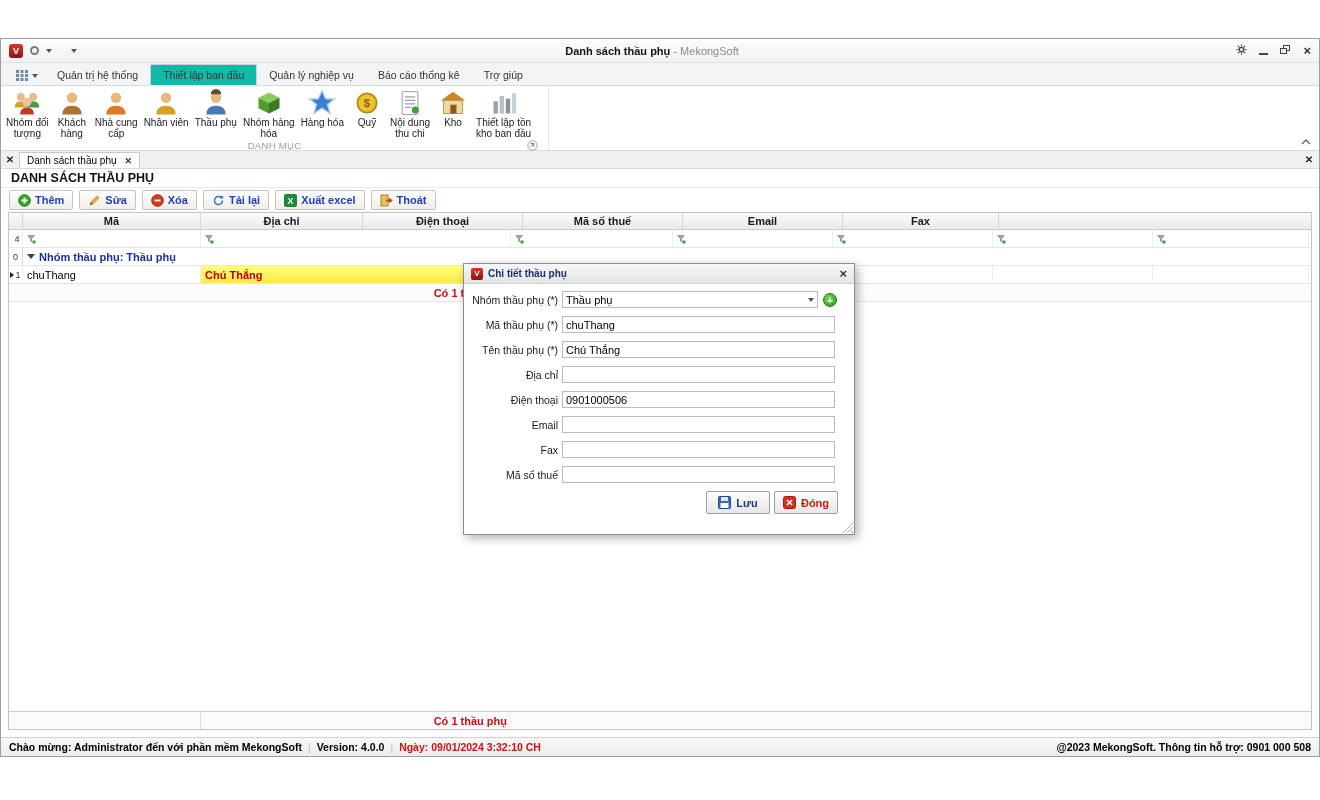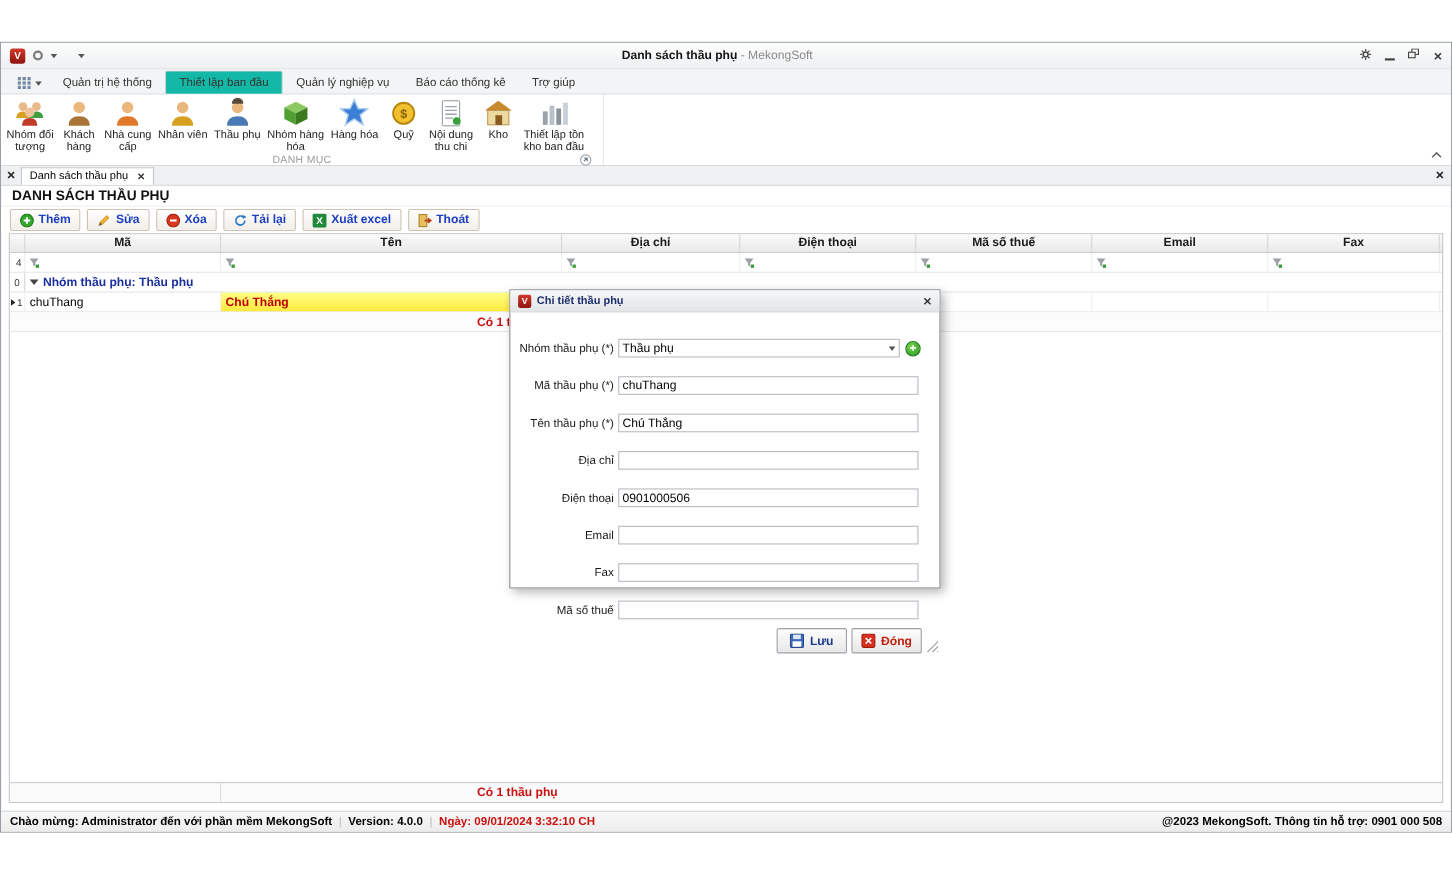--- a/index.html
+++ b/index.html
@@ -81,21 +81,21 @@
   .sb-date { color:#cc1111; }
   .sb-right { margin-left:auto; }
 
   
   .dialog { position:absolute; left:463px; top:263px; width:392px; height:272px; background:#fff; border:1px solid #8a8f94; box-shadow:3px 3px 9px rgba(0,0,0,0.3); z-index:10; display:flex; flex-direction:column; }
   .dlg-titlebar { height:20px; background:linear-gradient(#f6f7f8,#e2e4e6); border-bottom:1px solid #d0d3d6; display:flex; align-items:center; gap:5px; padding:0 7px; flex:0 0 auto; }
   .dlg-vlogo { width:12px; height:12px; border-radius:2px; background:linear-gradient(#d23a2a,#8e1410); color:#fff; font-weight:bold; font-size:8px; display:flex; align-items:center; justify-content:center; }
   .dlg-title { font-size:10px; font-weight:bold; color:#1e2f6e; }
   .dlg-close { margin-left:auto; font-size:13px; font-weight:bold; color:#333; line-height:12px; }
   .dlg-body { flex:1; padding-top:7px; position:relative; }
-  .dlg-row { display:flex; align-items:center; height:17px; margin-bottom:8px;margin-top:17px; }
+  .dlg-row { display:flex; align-items:center; height:17px; margin-bottom:8px; }
   .dlg-label { width:98px; text-align:right; padding-right:4px; font-size:10.5px; color:#1a1a1a; white-space:nowrap; }
   .dlg-input { width:273px; height:17px; border:1px solid #b7bbc1; background:#fff; font-family:inherit; font-size:11px; padding:0 3px; color:#000; }
   .combo { width:256px; height:17px; border:1px solid #b7bbc1; background:#fff; display:flex; align-items:center; padding:0 3px; }
   .combo-text { flex:1; font-size:11px; }
   .add-circle { width:14px; height:14px; border-radius:50%; background:radial-gradient(circle at 35% 30%, #74d24e, #2c9a22); border:1px solid #1f7a18; color:#fff; font-weight:bold; font-size:11px; line-height:12px; text-align:center; margin-left:5px; }
   .dlg-buttons { display:flex; justify-content:flex-end; gap:4px; padding-right:16px; margin-top:2px;padding-left:12px; }
   .dlg-btn { width:64px; height:23px; border:1px solid #9aa0a6; border-radius:2px; background:linear-gradient(#fdfdfd,#e7e7e7); display:flex; align-items:center; justify-content:center; gap:5px; font-weight:bold; font-size:11px; }
   .btn-save { color:#1e3c8c; }
   .btn-close-lbl { color:#c02010; }
   .dlg-grip { position:absolute; right:1px; bottom:1px; width:11px; height:11px; background:repeating-linear-gradient(135deg, transparent 0 2px, #b0b0b0 2px 3px); clip-path:polygon(100% 0, 100% 100%, 0 100%); }
@@ -343,21 +343,20 @@
           </svg>
         <span>Thoát</span>
       </div>
     </div>
 
     <div class="grid-wrap">
 
       <div class="g-row g-header">
         <div class="cell w-ind ind-cell"></div>
         <div class="cell w-ma">Mã</div>
-        <div class="cell w-ten">Tên</div>
         <div class="cell w-dc">Địa chỉ</div>
         <div class="cell w-dt">Điện thoại</div>
         <div class="cell w-mst">Mã số thuế</div>
         <div class="cell w-em">Email</div>
         <div class="cell w-fax">Fax</div>
       </div>
 
       <div class="g-row g-filter">
         <div class="cell w-ind ind-cell">
           <span>4</span>

